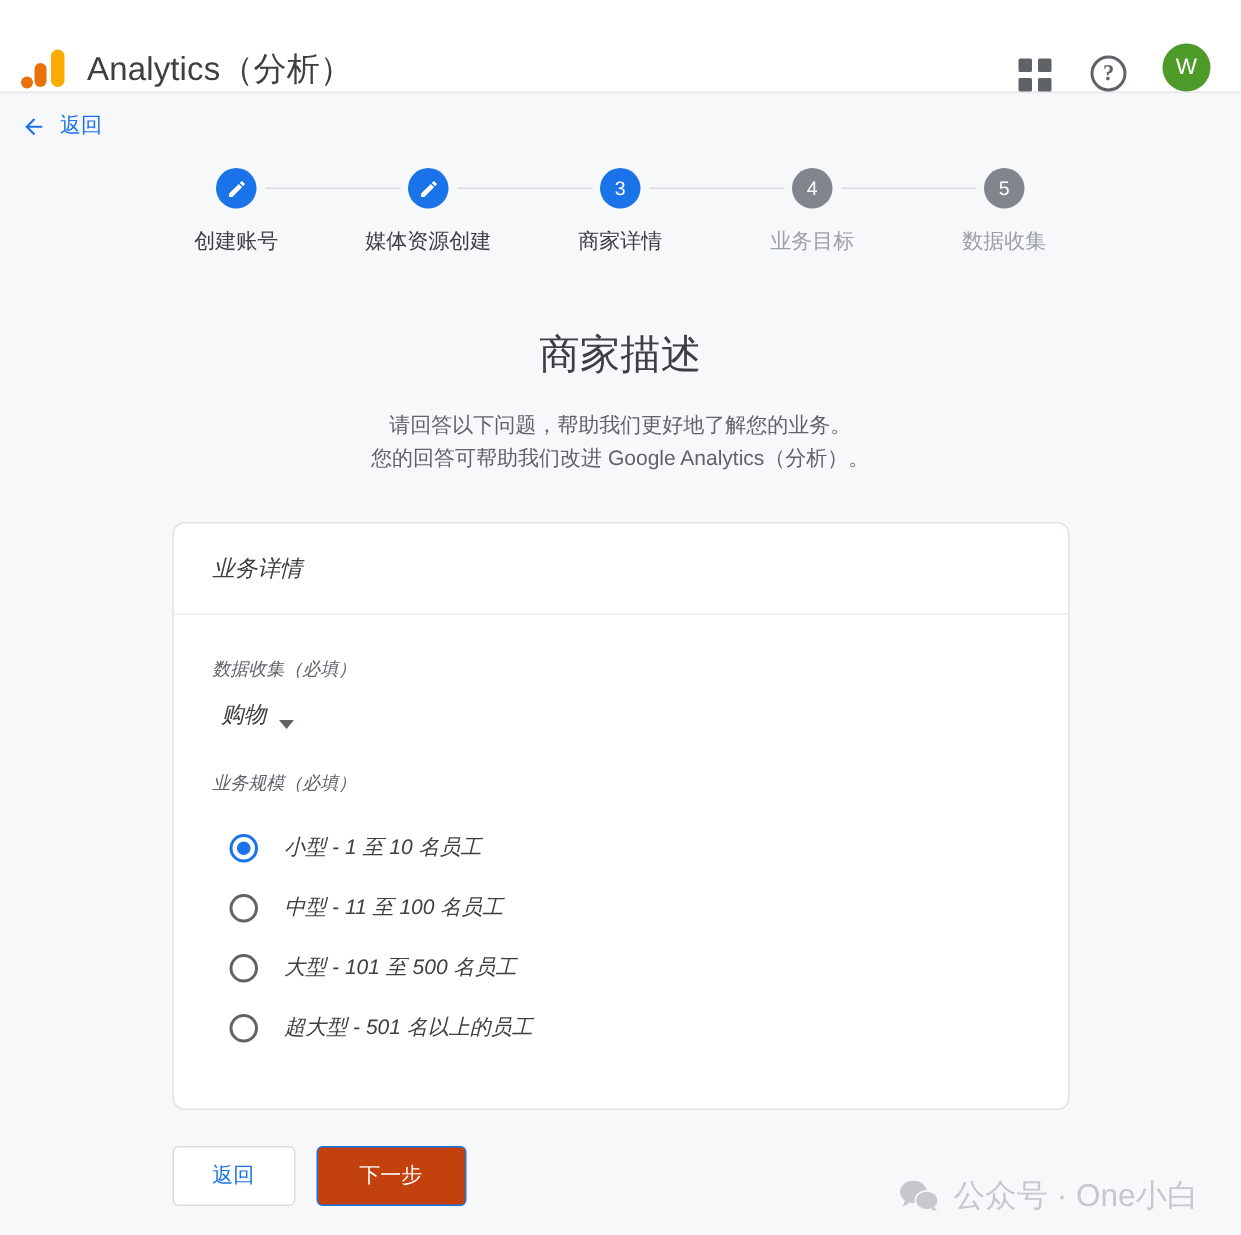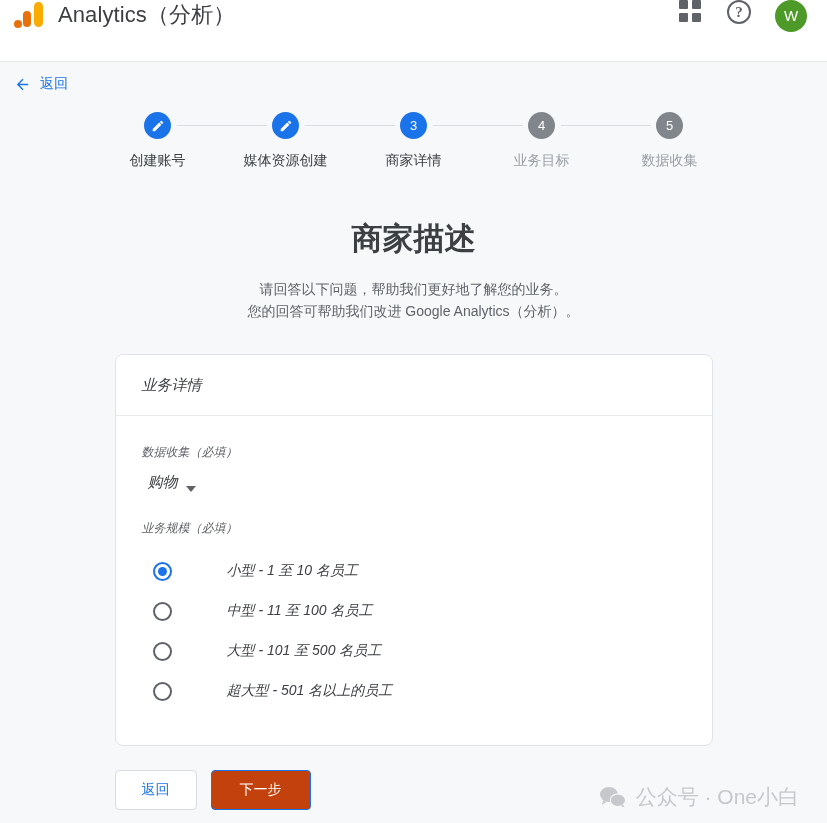--- a/index.html
+++ b/index.html
@@ -15,21 +15,21 @@
     overflow: hidden;
     position: relative;
   }
 
   
   .header {
     height: 62px;
     background: #ffffff;
     border-bottom: 1px solid #e4e6e8;
     display: flex;
-    align-items: flex-start;
+    align-items: flex-end;
     padding: 0 20px 0 14px;
     box-sizing: border-box;
   }
   .ga-logo {
     width: 30px;
     height: 30px;
     position: relative;
     flex: none;
     margin-right: 14px;
   }
@@ -176,23 +176,23 @@
     background: #dadce0;
     left: calc(50% + 19px);
     width: calc(100% - 38px);
     z-index: 1;
   }
   .step:last-child .connector { display: none; }
 
   
   .page-title {
     text-align: center;
-    font-size: 31px;
-    color: #3c4043;
-    font-weight: 700;
+    font-size: 27px;
+    color: #3c4043;
+    font-weight: 400;
     margin: 48px 0 0;
   }
   .page-sub {
     text-align: center;
     font-size: 14px;
     color: #5f6368;
     line-height: 22px;
     margin-top: 18px;
   }
 
@@ -236,21 +236,20 @@
     border-right: 5px solid transparent;
     border-top: 6px solid #5f6368;
   }
 
   .radio-group { margin-top: 14px; }
   .radio-row {
     display: flex;
     align-items: center;
     height: 40px;
     cursor: pointer;
-    gap: 37px;
   }
   .radio {
     width: 19px;
     height: 19px;
     border-radius: 50%;
     border: 2px solid #5f6368;
     box-sizing: border-box;
     margin: 0 18px 0 11px;
     flex: none;
     position: relative;

